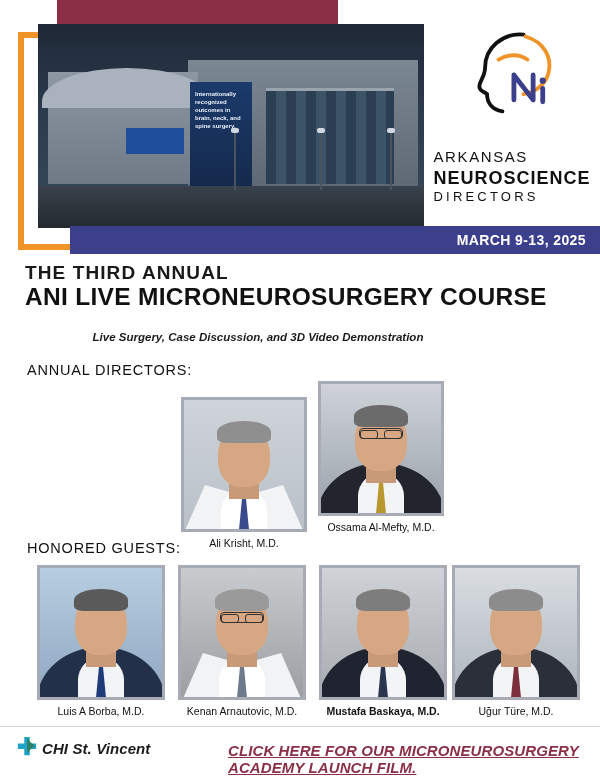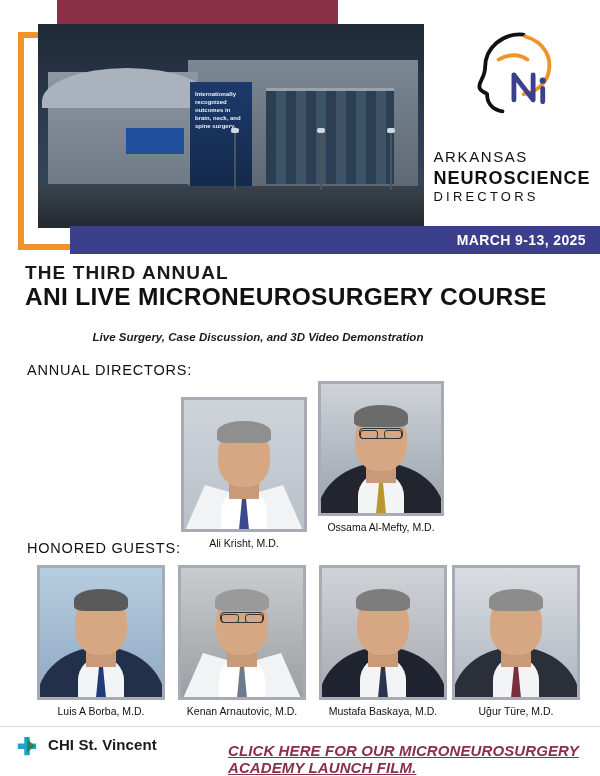--- a/index.html
+++ b/index.html
@@ -158,21 +158,21 @@
     position: absolute; left: 50%; bottom: -6px; transform: translateX(-50%);
     width: 122px; height: 50px; background: #f2f3f5;
     clip-path: polygon(0 100%, 18% 0, 38% 14%, 50% 40%, 62% 14%, 82% 0, 100% 100%);
   }
 
   
   .footer-rule {
     position: absolute; left: 0; top: 726px; width: 600px; height: 1px; background: #d8d8d8;
   }
   .chi-logo {
-    position: absolute; left: 16px; top: 736px; display: flex; align-items: flex-start; gap: 10px;
+    position: absolute; left: 16px; top: 736px; display: flex; align-items: center; gap: 4px; font-style: italic;
   }
   .chi-mark { width: 22px; height: 24px; }
   .chi-text { font-size: 15px; font-weight: bold; color: #1b1b1b; letter-spacing: 0.1px; }
   .cta {
     position: absolute; left: 228px; top: 742px; width: 360px;
     font-size: 15px; font-weight: bold; font-style: italic; color: #8a2f45;
     text-decoration: underline; letter-spacing: 0.1px;
   }
 </style>
 </head>
@@ -277,21 +277,21 @@
       <div class="p-shirt" style="background:#ffffff"></div>
       <div class="p-tie" style="background:#6e7b8c"></div>
       <div class="p-neck"></div>
       <div class="p-head"></div>
       <div class="p-hair" style="background:#9a9a9a"></div>
       <div class="p-glasses"></div>
     </div>
     <div class="cap">Kenan Arnautovic, M.D.</div>
   </div>
 
-  <div class="card guest" style="left:319px; top:565px;">
+  <div class="card guest" style="left:319px; top:565px;font-weight:bold;">
     <div class="frame">
       <div class="p-bg" style="background:linear-gradient(180deg,#cfd2d6 0%,#a7abb0 100%)"></div>
       <div class="p-shoulder" style="background:#1f2430"></div>
       <div class="p-shirt"></div>
       <div class="p-tie" style="background:#2b3550"></div>
       <div class="p-neck"></div>
       <div class="p-head"></div>
       <div class="p-hair" style="background:#7d7d7d"></div>
     </div>
     <div class="cap">Mustafa Baskaya, M.D.</div>

